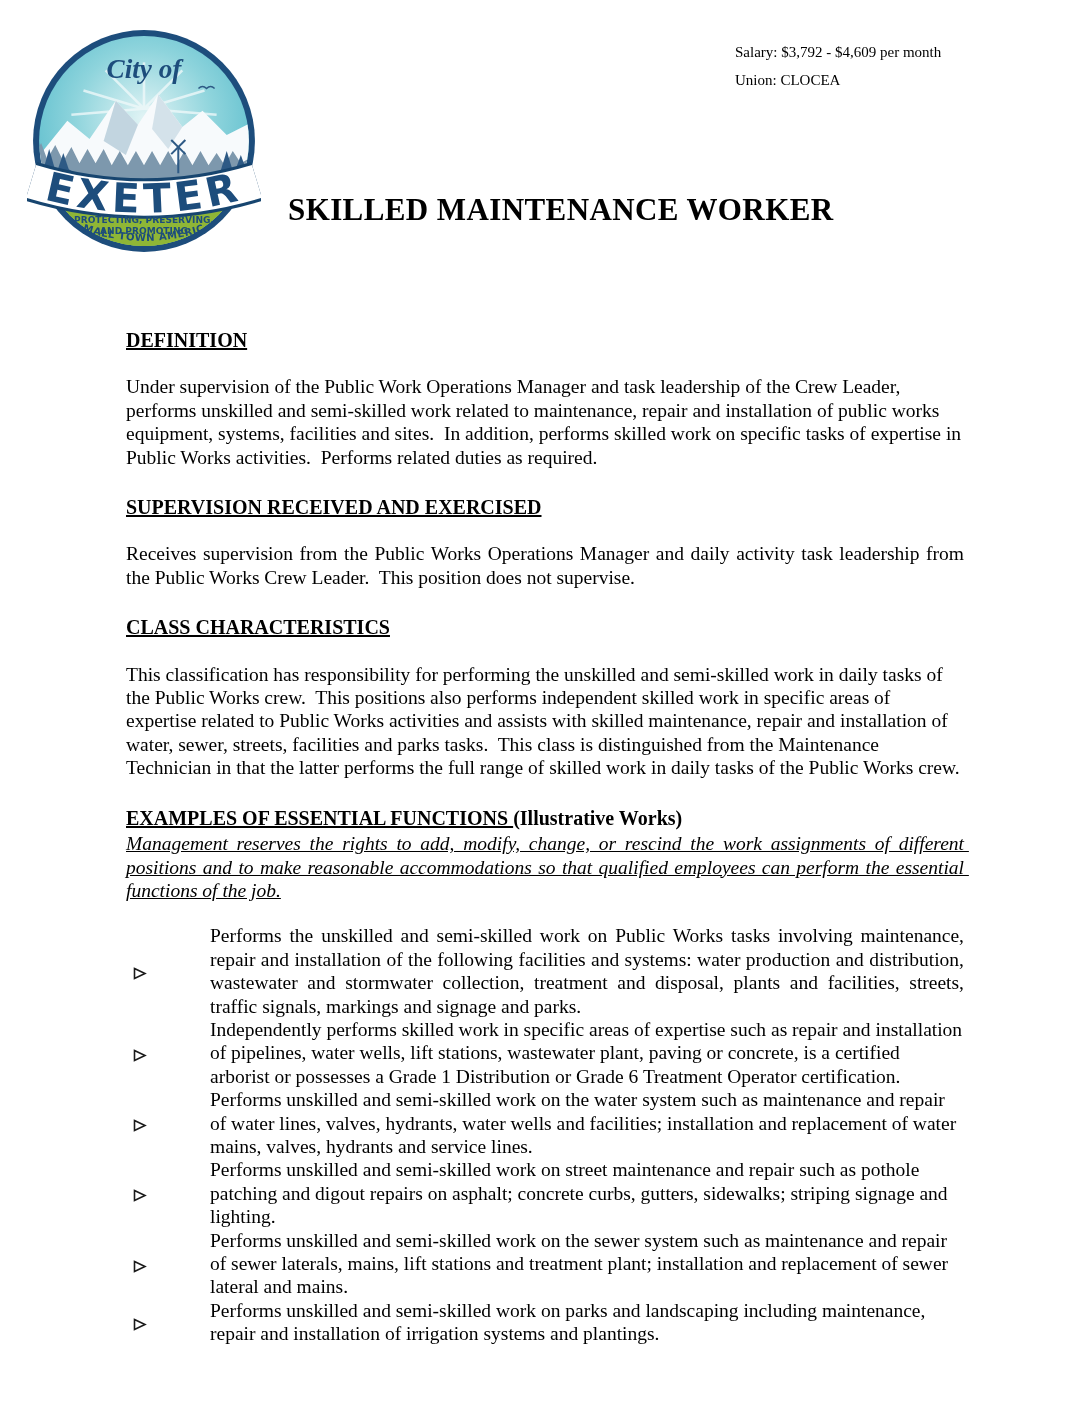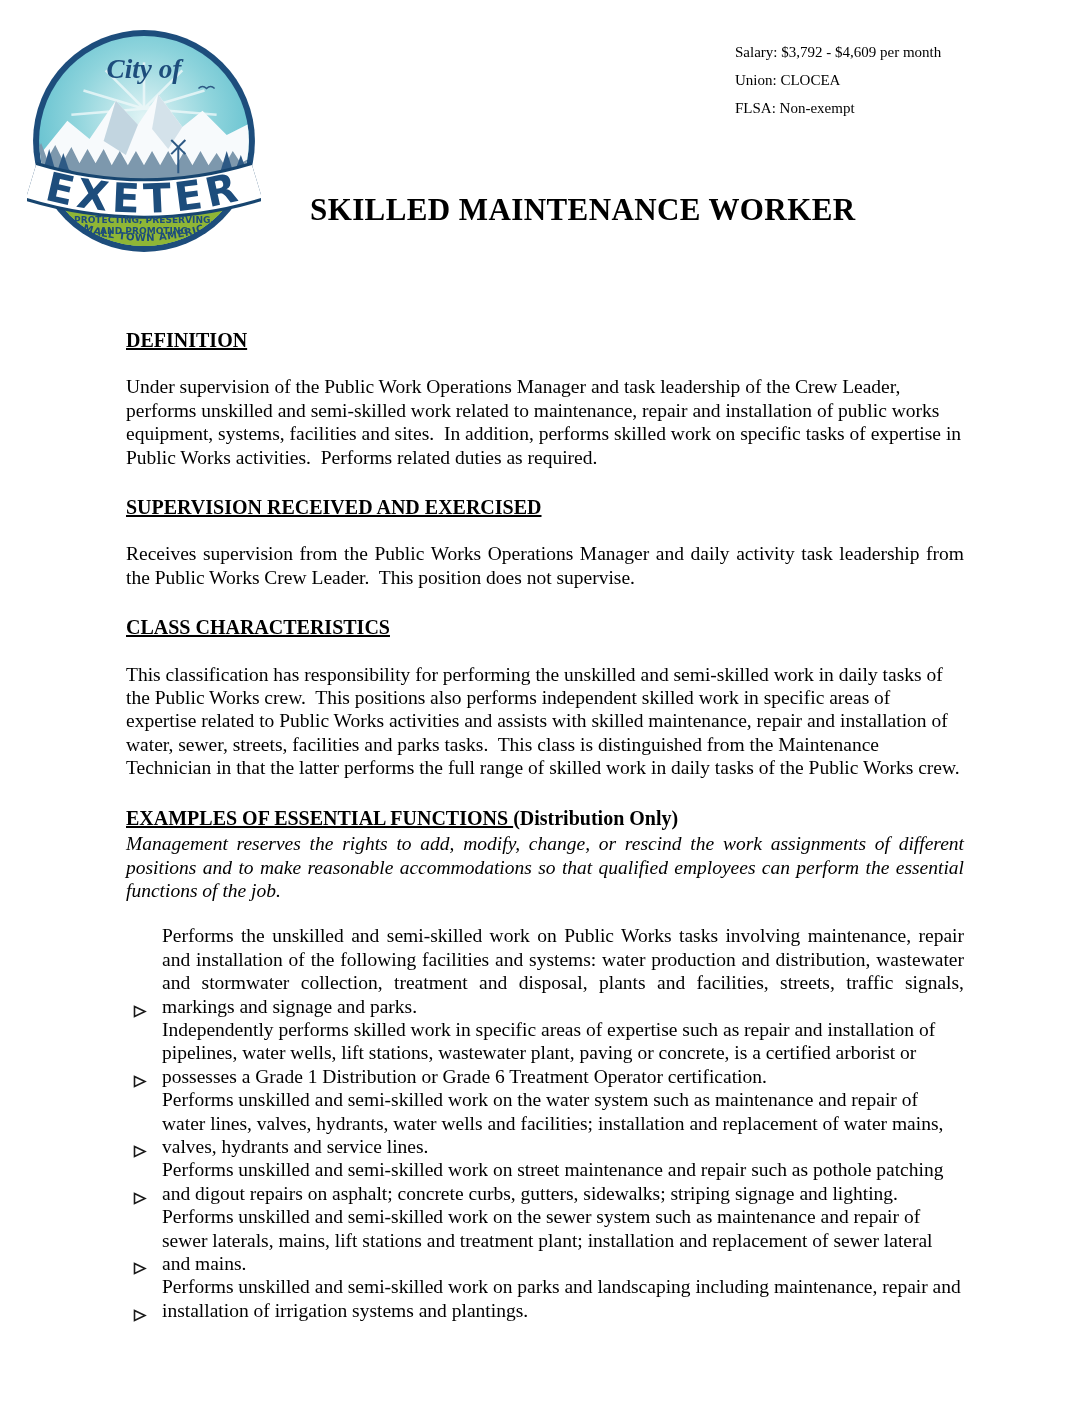--- a/index.html
+++ b/index.html
@@ -12,34 +12,34 @@
     overflow:hidden;
   }
   
   .doc-header { position:relative; height:302px; }
   .logo-svg { position:absolute; left:27px; top:28px; width:234px; height:226px; }
   .info-block {
     position:absolute; left:735px; top:38px;
     font-size:15px; line-height:28px; white-space:nowrap;
   }
   .doc-title {
-    position:absolute; left:310px; top:192px;
+    position:absolute; left:288px; top:192px;
     margin:0; font-size:31px; font-weight:bold; letter-spacing:0.4px;
     white-space:nowrap;
   }
   
   .content { margin:0 124px 4px 126px; font-size:19.5px; line-height:23.4px; }
   .sec-heading { margin:27px 0 0 0; font-size:20px; font-weight:bold; line-height:23.4px; }
   .sec-heading .u { text-decoration:underline; }
   .sec-heading .suffix { text-decoration:none; }
   .para { margin:23px 0 0 0; white-space:pre-wrap; }
   .para.justify { text-align:justify; }
-  .para.italic { font-style:italic; margin-top:2px; text-align:justify; }
+  .para.italic { font-style:italic; margin-top:2px; text-align:justify;text-decoration:underline; }
   .bullet-list { list-style:none; margin:22px 0 0 0; padding:0; }
-  .bullet { display:flex; align-items:flex-end; }
+  .bullet { display:flex; align-items:center;gap:48px; }
   .bullet .marker { flex:0 0 36px; width:36px; padding:5px 0 0 7px; box-sizing:border-box; }
   .bullet .marker svg { width:14px; height:13px; display:block; }
   .bullet .btext { flex:1; white-space:pre-wrap; }
   .bullet.justify .btext { text-align:justify; }
 </style>
 </head>
 <body>
 
 <div class="page">
 
@@ -121,21 +121,20 @@
       <text font-family="DejaVu Sans, sans-serif" font-size="10" font-weight="bold" fill="#1d4d7c" letter-spacing="0.5">
         <textPath href="#staPath" startOffset="50%" text-anchor="middle">SMALL TOWN AMERICA</textPath>
       </text>
 
       <text x="116" y="50" text-anchor="middle" font-family="Liberation Serif, serif" font-style="italic" font-weight="bold" font-size="27" fill="#1d4d7c">City of</text>
     </svg>
 
     <div class="info-block">
       <div>Salary: $3,792 - $4,609 per month</div>
       <div>Union: CLOCEA</div>
-      <div>FLSA: Non-exempt</div>
     </div>
 
     <h1 class="doc-title">SKILLED MAINTENANCE WORKER</h1>
   </header>
 
   <main class="content">
 
     <h2 class="sec-heading">
       <span class="u">DEFINITION</span>
     </h2>
@@ -145,21 +144,21 @@
       <span class="u">SUPERVISION RECEIVED AND EXERCISED</span>
     </h2>
     <p class="para justify">Receives supervision from the Public Works Operations Manager and daily activity task leadership from the Public Works Crew Leader.  This position does not supervise.</p>
 
     <h2 class="sec-heading">
       <span class="u">CLASS CHARACTERISTICS</span>
     </h2>
     <p class="para">This classification has responsibility for performing the unskilled and semi-skilled work in daily tasks of the Public Works crew.  This positions also performs independent skilled work in specific areas of expertise related to Public Works activities and assists with skilled maintenance, repair and installation of water, sewer, streets, facilities and parks tasks.  This class is distinguished from the Maintenance Technician in that the latter performs the full range of skilled work in daily tasks of the Public Works crew.</p>
 
     <h2 class="sec-heading">
-      <span class="u">EXAMPLES OF ESSENTIAL FUNCTIONS </span><span class="suffix">(Distribution Only)</span>
+      <span class="u">EXAMPLES OF ESSENTIAL FUNCTIONS </span><span class="suffix">(Illustrative Works)</span>
     </h2>
     <p class="para italic">Management reserves the rights to add, modify, change, or rescind the work assignments of different positions and to make reasonable accommodations so that qualified employees can perform the essential functions of the job.</p>
 
     <ul class="bullet-list">
       <li class="bullet justify">
         <span class="marker">
           <svg viewBox="0 0 14 13">
               <path d="M1.5 1.5 L12 6.5 L1.5 11.5 Z" fill="#ffffff" stroke="#1a1a1a" stroke-width="1.6" stroke-linejoin="miter"></path>
             </svg>
         </span>

